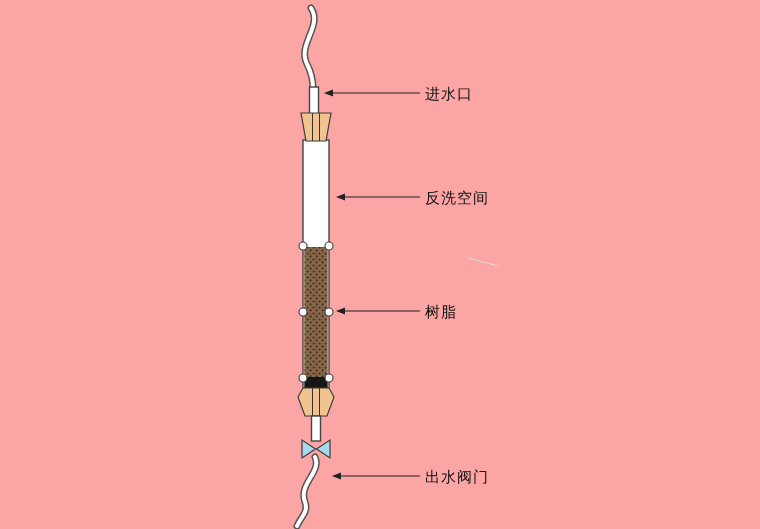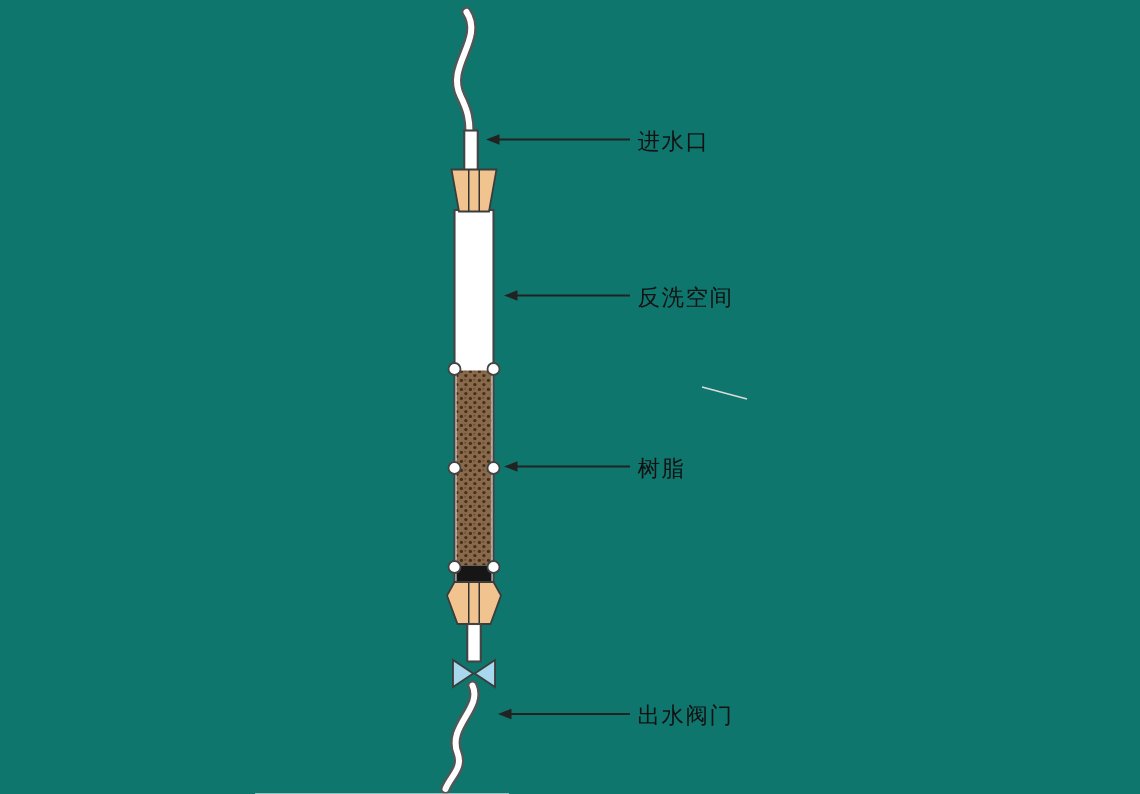--- a/index.html
+++ b/index.html
@@ -1,20 +1,20 @@
 <!DOCTYPE html>
 <html><head>
 <meta charset="utf-8">
 <style>
   html, body { margin: 0; padding: 0; background: #ffffff; }
   .canvas {
     position: relative;
     width: 760px;
     height: 529px;
-    background: #0f766e;
+    background: #fca5a5;
     overflow: hidden;
     font-family: "Liberation Sans", "DejaVu Sans", sans-serif;
   }
   svg { display: block; }
   .tube-outer { fill: none; stroke: #555; stroke-width: 7; stroke-linecap: round; }
   .tube-inner { fill: none; stroke: #ffffff; stroke-width: 4; stroke-linecap: round; }
   .outline { stroke: #3c3c3c; stroke-width: 1.2; }
   .glass { stroke: #444; stroke-width: 1.4; }
   .thin-line { stroke: #333; stroke-width: 1; }
   .arrow-line { stroke: #222; stroke-width: 1.2; }

